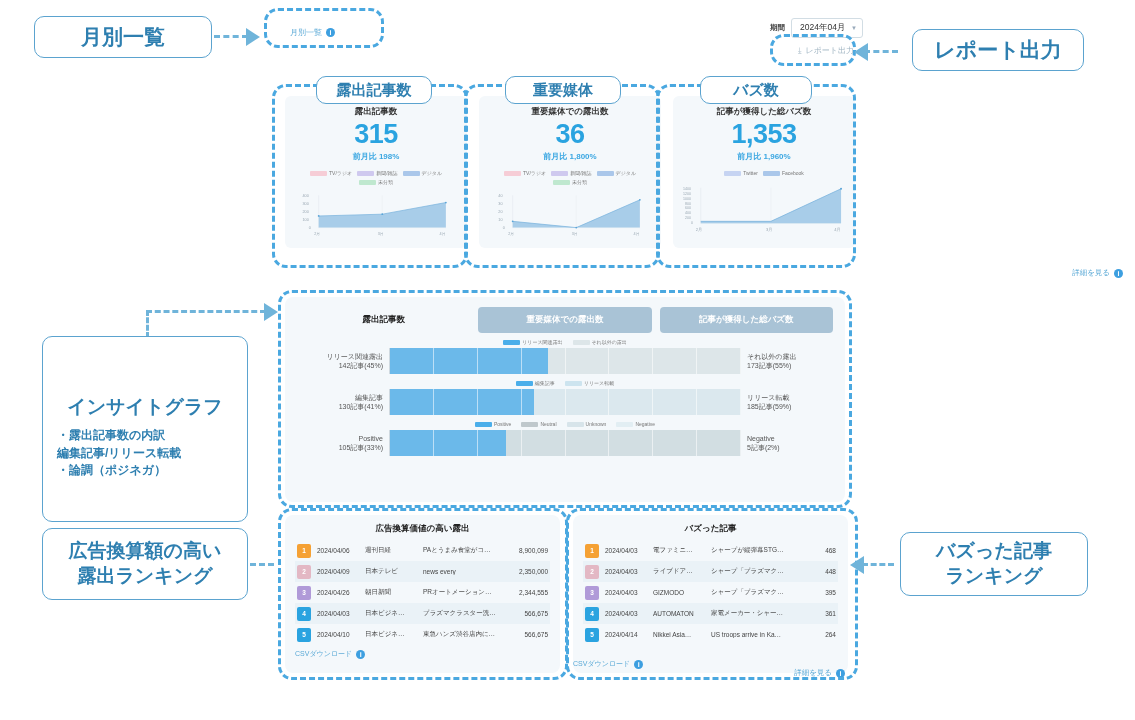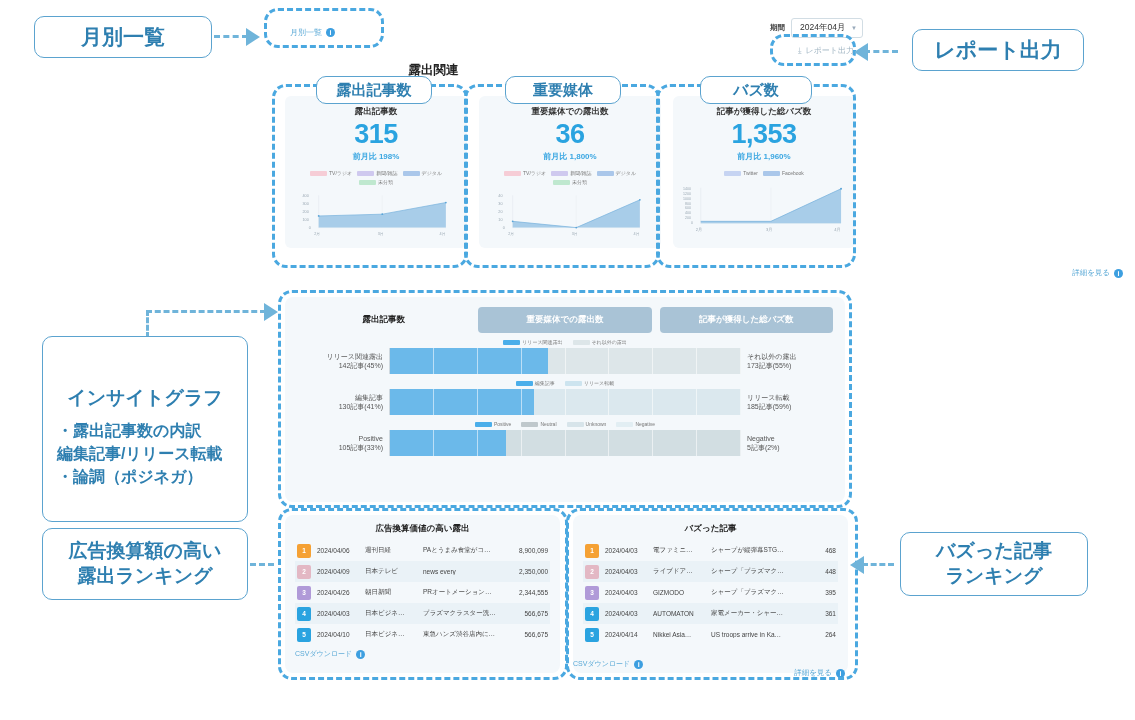--- a/index.html
+++ b/index.html
@@ -22,21 +22,21 @@
     font-weight: bold;
     display: flex;
     flex-direction: column;
     align-items: center;
     justify-content: center;
     text-align: center;
     line-height: 1.3;
     z-index: 30;
   }
   .callout .sub {
-    font-size: 16px;
+    font-size: 12px;
     font-weight: bold;
     line-height: 1.45;
     text-align: left;
     margin-top: 8px;
     width: 100%;
     padding-left: 14px;
   }
 
   
   .dashline {
@@ -173,23 +173,20 @@
       <span>2024年04月</span>
       <span class="caret">▼</span>
     </div>
   </div>
 
   <div class="report-btn">
     <span>⤓</span>
     <span>レポート出力</span>
   </div>
 
-  <div class="section-title">
-    <span>露出関連</span>
-  </div>
 
   <div class="kpi-row">
 
     <div class="kpi-card">
       <div class="kpi-title">露出記事数</div>
       <div class="kpi-value">315</div>
       <div class="kpi-delta">前月比 198%</div>
       <div class="kpi-legend">
         <div class="lg-item">
             <span class="lg-swatch" style="background:#f6cdd6"></span>

